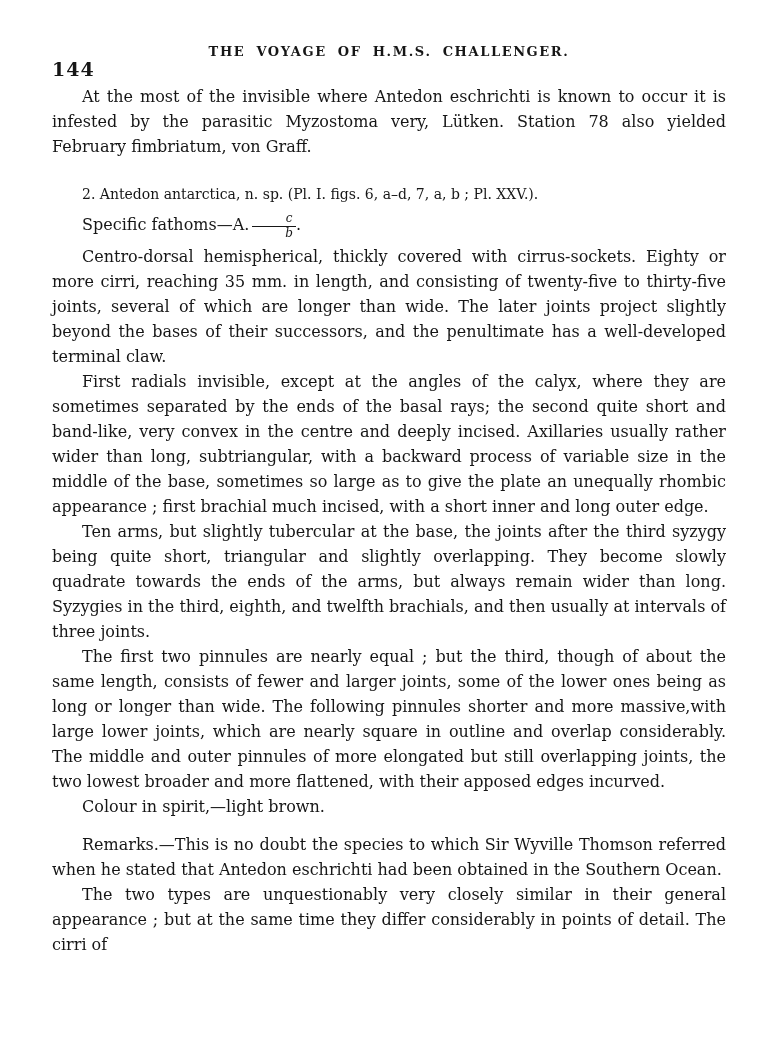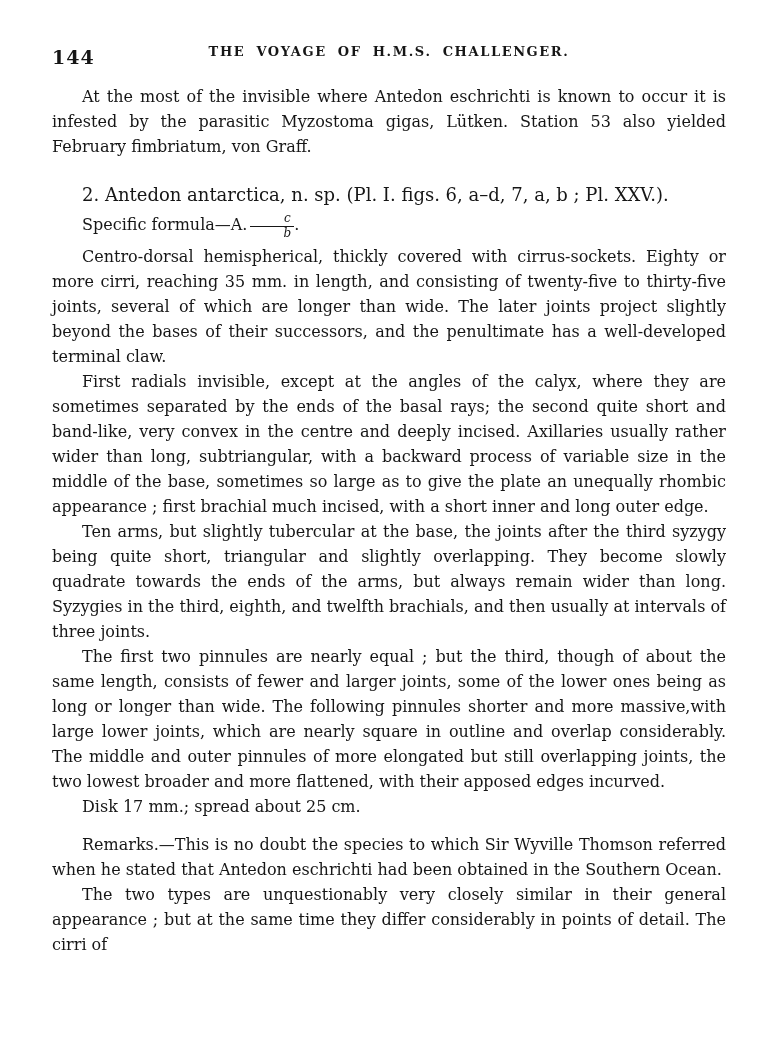--- a/index.html
+++ b/index.html
@@ -19,21 +19,21 @@
     font-family: "DejaVu Serif", "Liberation Serif", serif;
   }
   .running-head {
     position: relative;
     height: 22px;
     margin-bottom: 20px;
   }
   .pageno {
     position: absolute;
     left: 0;
-    top: 4px;
+    top: 16px;
     font-size: 19px;
     font-weight: 700;
     letter-spacing: 1px;
   }
   .running-title {
     display: block;
     text-align: center;
     font-size: 13px;
     font-weight: 700;
     letter-spacing: 1.6px;
@@ -47,21 +47,21 @@
     text-align: justify;
   }
   .para {
     margin: 0;
     text-indent: 30px;
   }
   .it { }
   .para--heading {
     margin-top: 23px;
     margin-bottom: 5px;
-    font-size: 18px;
+    font-size: 14px;
   }
   .para--formula {
     margin: 5px 0 4px 0;
   }
   .para--remarks {
     margin-top: 13px;
   }
   .frac {
     display: inline-block;
     vertical-align: -0.55em;
@@ -83,24 +83,24 @@
 </style>
 </head>
 <body>
 
 <div class="page">
   <div class="running-head">
     <span class="pageno">144</span>
     <span class="running-title">THE VOYAGE OF H.M.S. CHALLENGER.</span>
   </div>
   <div class="text-block">
-      <p class="para"><span>At the most of the invisible where </span><span class="it">Antedon eschrichti</span><span> is known to occur it is infested by the parasitic </span><span class="it">Myzostoma gigas</span><span>, Lütken.  Station 53 also yielded </span><span class="it">February fimbriatum</span><span>, von Graff.</span></p>
+      <p class="para"><span>At the most of the invisible where </span><span class="it">Antedon eschrichti</span><span> is known to occur it is infested by the parasitic </span><span class="it">Myzostoma very</span><span>, Lütken.  Station 78 also yielded </span><span class="it">February fimbriatum</span><span>, von Graff.</span></p>
       <p class="para para--heading"><span>2. </span><span class="it">Antedon antarctica</span><span>, n. sp. (Pl. I. figs. 6, </span><span class="it">a–d</span><span>, 7, </span><span class="it">a</span><span>, </span><span class="it">b</span><span> ; Pl. XXV.).</span></p>
-      <p class="para para--formula"><span class="it">Specific formula</span><span>—A.</span><span class="frac"><span class="num">c</span><span class="den">b</span></span><span>.</span></p>
+      <p class="para para--formula"><span class="it">Specific fathoms</span><span>—A.</span><span class="frac"><span class="num">c</span><span class="den">b</span></span><span>.</span></p>
       <p class="para"><span>Centro-dorsal hemispherical, thickly covered with cirrus-sockets.  Eighty or more cirri, reaching 35 mm. in length, and consisting of twenty-five to thirty-five joints, several of which are longer than wide.  The later joints project slightly beyond the bases of their successors, and the penultimate has a well-developed terminal claw.</span></p>
       <p class="para"><span>First radials invisible, except at the angles of the calyx, where they are sometimes separated by the ends of the basal rays; the second quite short and band-like, very convex in the centre and deeply incised.  Axillaries usually rather wider than long, subtriangular, with a backward process of variable size in the middle of the base, sometimes so large as to give the plate an unequally rhombic appearance ; first brachial much incised, with a short inner and long outer edge.</span></p>
       <p class="para"><span>Ten arms, but slightly tubercular at the base, the joints after the third syzygy being quite short, triangular and slightly overlapping.  They become slowly quadrate towards the ends of the arms, but always remain wider than long.  Syzygies in the third, eighth, and twelfth brachials, and then usually at intervals of three joints.</span></p>
       <p class="para"><span>The first two pinnules are nearly equal ; but the third, though of about the same length, consists of fewer and larger joints, some of the lower ones being as long or longer than wide.  The following pinnules shorter and more massive,with large lower joints, which are nearly square in outline and overlap considerably.  The middle and outer pinnules of more elongated but still overlapping joints, the two lowest broader and more flattened, with their apposed edges incurved.</span></p>
-      <p class="para"><span>Disk 17 mm.; spread about 25 cm.</span></p>
+      <p class="para"><span>Colour in spirit,—light brown.</span></p>
       <p class="para para--remarks"><span class="it">Remarks</span><span>.—This is no doubt the species to which Sir Wyville Thomson referred when he stated that </span><span class="it">Antedon eschrichti</span><span> had been obtained in the Southern Ocean.</span></p>
       <p class="para"><span>The two types are unquestionably very closely similar in their general appearance ; but at the same time they differ considerably in points of detail.  The cirri of </span></p>
     </div>
 </div>
 
 </body></html>

